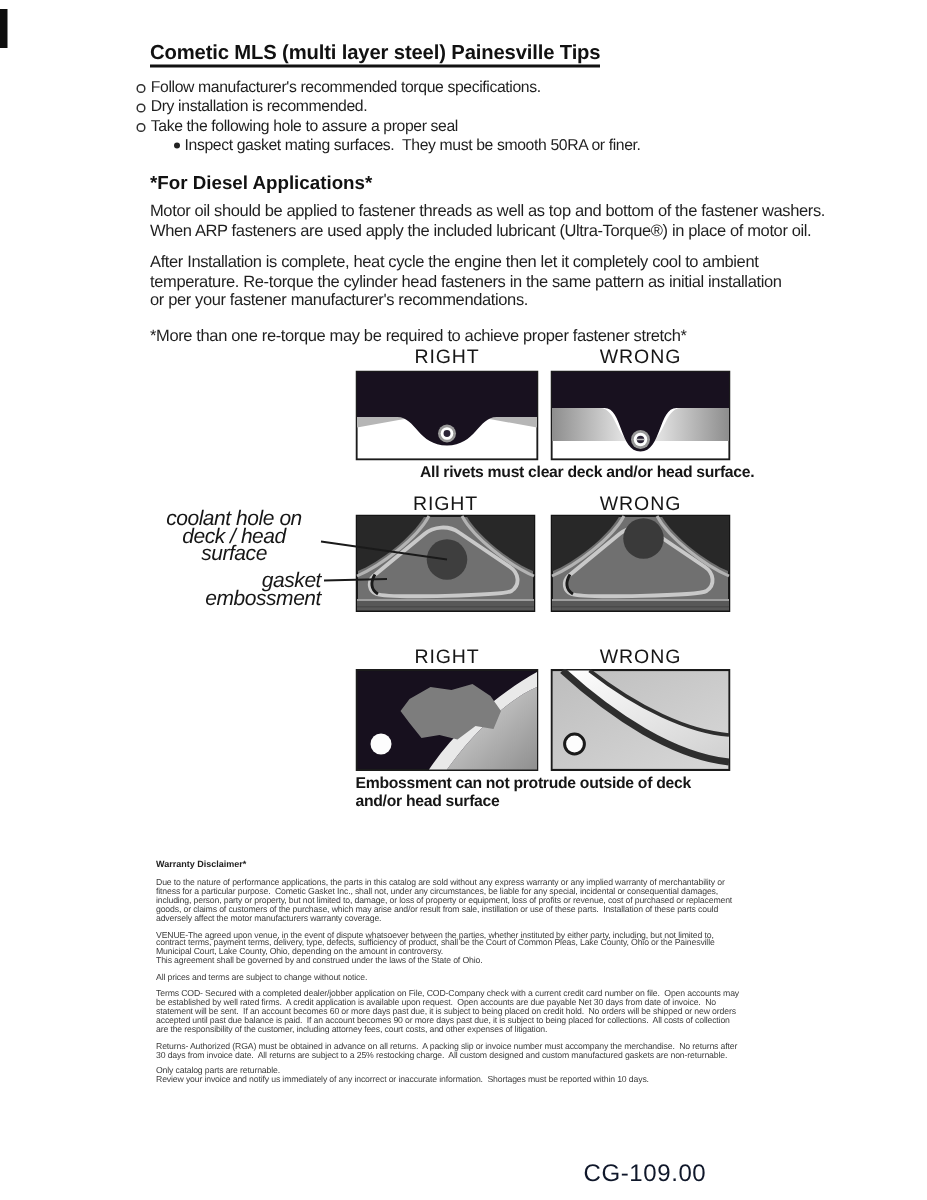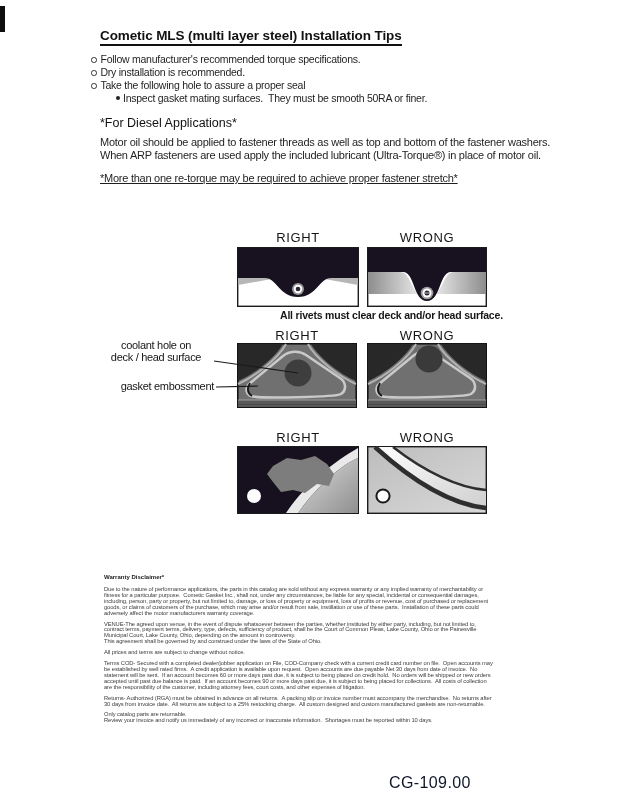--- a/index.html
+++ b/index.html
@@ -24,38 +24,39 @@
   }
   .o-bullet{
     flex:0 0 auto;width:3.5px;height:3.5px;border:1px solid #333;border-radius:50%;
     margin:4px 4px 0 0;
   }
   .sub-row{display:flex;margin-left:16px;line-height:13px;}
   .f-bullet{
     flex:0 0 auto;width:4px;height:4px;background:#222;border-radius:50%;
     margin:4px 3px 0 0;
   }
-  .diesel-heading{margin:11px 0 6px 0;font-size:12.5px;font-weight:normal;color:#111;}
+  .diesel-heading{margin:11px 0 6px 0;font-size:12.5px;font-weight:bold;color:#111;}
   .body-para{
     margin:0 0 9px 0;font-size:11px;line-height:12.6px;letter-spacing:-0.25px;
     white-space:pre-wrap;
   }
-  .note-para{margin-top:11px;text-decoration:underline;}
+  .note-para{margin-top:11px;}
 
   
   .dlabel{
     font-size:13px;letter-spacing:0.6px;color:#161616;text-align:center;line-height:13px;
   }
   .caption{
     font-size:10.5px;font-weight:bold;letter-spacing:-0.2px;color:#161616;
     line-height:12px;white-space:pre-line;
   }
   .side-label{
-    font-size:11px;letter-spacing:-0.3px;color:#161616;line-height:11.5px;
+    font-size:14px;letter-spacing:-0.3px;color:#161616;line-height:11.5px;
     white-space:pre-line;
+    font-style:italic;
   }
   .diag-svg{display:block;}
   .leader-svg{pointer-events:none;}
 
   
   .legal{left:104px;top:574px;width:442px;color:#3d3d3d;}
   .legal-heading{margin:0 0 7px 0;font-size:6px;font-weight:bold;color:#222;}
   .legal-para{
     margin:0 0 5px 0;font-size:5.8px;line-height:5.9px;letter-spacing:-0.1px;
     white-space:pre-wrap;
@@ -63,21 +64,21 @@
   .doc-code{left:389px;top:774px;font-size:16px;letter-spacing:0.4px;color:#0f172a;}
 </style>
 </head>
 <body>
 
 <div class="page">
 
   <div class="abs edge-mark"></div>
 
   <div class="abs text-block">
-    <h1 class="doc-title">Cometic MLS (multi layer steel) Installation Tips</h1>
+    <h1 class="doc-title">Cometic MLS (multi layer steel) Painesville Tips</h1>
 
     <div class="tip-row">
       <span class="o-bullet"></span>
       <span class="txt">Follow manufacturer's recommended torque specifications.</span>
     </div>
     <div class="tip-row">
       <span class="o-bullet"></span>
       <span class="txt">Dry installation is recommended.</span>
     </div>
     <div class="tip-row">
@@ -85,20 +86,23 @@
       <span class="txt">Take the following hole to assure a proper seal</span>
     </div>
     <div class="sub-row">
       <span class="f-bullet"></span>
       <span class="txt">Inspect gasket mating surfaces.  They must be smooth 50RA or finer.</span>
     </div>
 
     <h2 class="diesel-heading">*For Diesel Applications*</h2>
     <p class="body-para">Motor oil should be applied to fastener threads as well as top and bottom of the fastener washers.
 When ARP fasteners are used apply the included lubricant (Ultra-Torque®) in place of motor oil.</p>
+    <p class="body-para">After Installation is complete, heat cycle the engine then let it completely cool to ambient
+temperature. Re-torque the cylinder head fasteners in the same pattern as initial installation
+or per your fastener manufacturer's recommendations.</p>
     <p class="body-para note-para">*More than one re-torque may be required to achieve proper fastener stretch*</p>
   </div>
 
   <div class="abs dlabel" style="left:237px;top:231px;width:122px;">RIGHT</div>
   <div class="abs dlabel" style="left:367px;top:231px;width:120px;">WRONG</div>
 
   <svg class="abs diag-svg" style="left:237px;top:247px;" width="122" height="60" viewBox="0 0 122 60">
     <rect x="0.7" y="0.7" width="120.6" height="58.6" fill="#ffffff" stroke="#1b1b1b" stroke-width="1.4"></rect>
     <polygon points="1,31 40,31 1,38" fill="#b6b6b6"></polygon>
     <polygon points="121,31 82,31 121,38" fill="#b6b6b6"></polygon>
@@ -200,20 +204,22 @@
           <stop offset="1" stop-color="#d8d8d8"></stop>
       </linearGradient>
     </defs>
     <rect x="0.7" y="0.7" width="118.6" height="66.6" fill="url(#gBg)" stroke="#1b1b1b" stroke-width="1.4"></rect>
     <path d="M26,1 C58,26 92,42 119,44 V62 C82,58 42,32 8,1 Z" fill="url(#gBand)"></path>
     <path d="M26,1 C58,26 92,42 119,44" stroke="#2e2e2e" stroke-width="2.4" fill="none"></path>
     <path d="M8,1 C42,32 82,58 119,62" stroke="#2e2e2e" stroke-width="4.6" fill="none"></path>
     <circle cx="16" cy="50" r="6.6" fill="#fdfdfd" stroke="#1a1a1a" stroke-width="2"></circle>
   </svg>
 
+  <div class="abs caption" style="left:237px;top:516px;width:250px;">Embossment can not protrude outside of deck
+and/or head surface</div>
 
   <div class="abs legal">
     <h3 class="legal-heading">Warranty Disclaimer*</h3>
     <p class="legal-para">Due to the nature of performance applications, the parts in this catalog are sold without any express warranty or any implied warranty of merchantability or
 fitness for a particular purpose.  Cometic Gasket Inc., shall not, under any circumstances, be liable for any special, incidental or consequential damages,
 including, person, party or property, but not limited to, damage, or loss of property or equipment, loss of profits or revenue, cost of purchased or replacement
 goods, or claims of customers of the purchase, which may arise and/or result from sale, instillation or use of these parts.  Installation of these parts could
 adversely affect the motor manufacturers warranty coverage.</p>
     <p class="legal-para">VENUE-The agreed upon venue, in the event of dispute whatsoever between the parties, whether instituted by either party, including, but not limited to,
 contract terms, payment terms, delivery, type, defects, sufficiency of product, shall be the Court of Common Pleas, Lake County, Ohio or the Painesville

